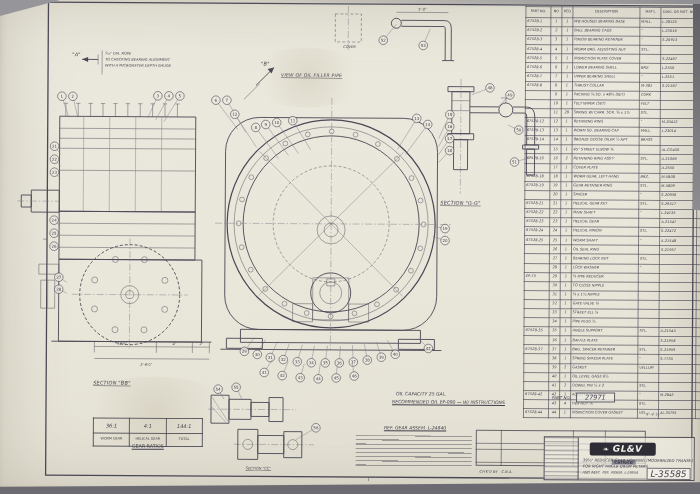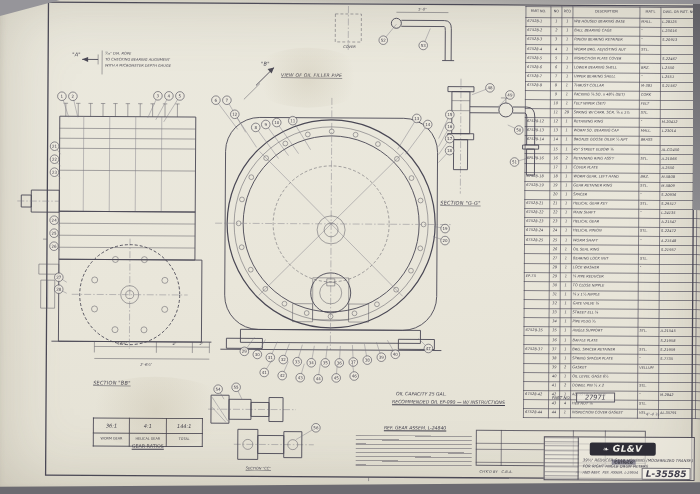--- a/index.html
+++ b/index.html
@@ -47,21 +47,21 @@
   #tblock{left:548px;top:437px;width:149px;height:42px;border:1px solid rgba(55,52,66,.85);background:rgba(238,235,224,.65);}
   #tblock .mini{position:absolute;left:0;top:0;width:33px;height:100%;border-right:.8px solid rgba(55,52,66,.8);}
   #logo{position:absolute;left:45px;top:5px;width:66px;height:13px;background:#2e2d36;border-radius:2px;
         color:#f0efe8;font-weight:bold;font-style:italic;font-size:9px;line-height:13px;text-align:center;letter-spacing:.4px;}
   #logo .leaf{font-size:7px;font-style:normal;}
   #logo .tail{display:inline-block;background:#8a8894;color:#2e2d36;font-size:4px;font-style:normal;
         vertical-align:2px;line-height:5px;padding:0 2px;margin-left:2px;}
   .t1{position:absolute;left:38px;top:20px;width:110px;font-size:3.9px;font-style:italic;white-space:nowrap;}
   .t2{position:absolute;left:38px;top:26px;width:110px;font-size:3.9px;font-style:italic;white-space:nowrap;}
   .t3{position:absolute;left:38px;top:33px;font-size:3.4px;font-style:italic;white-space:nowrap;}
-  #dwgno{position:absolute;right:3px;top:30px;font-size:9px;font-weight:bold;font-style:italic;
+  #dwgno{position:absolute;right:3px;top:30px;font-size:9px;font-weight:normal;font-style:italic;
          border:.8px solid rgba(55,52,66,.7);padding:0 3px;background:#f2efe6;}
   
   .artifact{position:absolute;pointer-events:none;}
   #art-topleft{left:0;top:0;width:60px;height:16px;background:#96959a;clip-path:polygon(0 0,100% 0,0 100%);}
   #art-right{right:0;top:0;width:7px;height:210px;background:linear-gradient(180deg,#5f5e64,#8d8c90);}
   #art-bottom{left:0;bottom:0;width:100%;height:13px;background:#6c6b71;clip-path:polygon(0 45%,100% 10%,100% 100%,0 100%);}
   #art-top{left:240px;top:0;width:460px;height:4px;background:#93929700;background:linear-gradient(90deg,transparent,#8f8e93);}
   .stain{position:absolute;border-radius:50%;background:radial-gradient(circle,rgba(150,135,100,.16),transparent 70%);}
 </style>
 </head>

